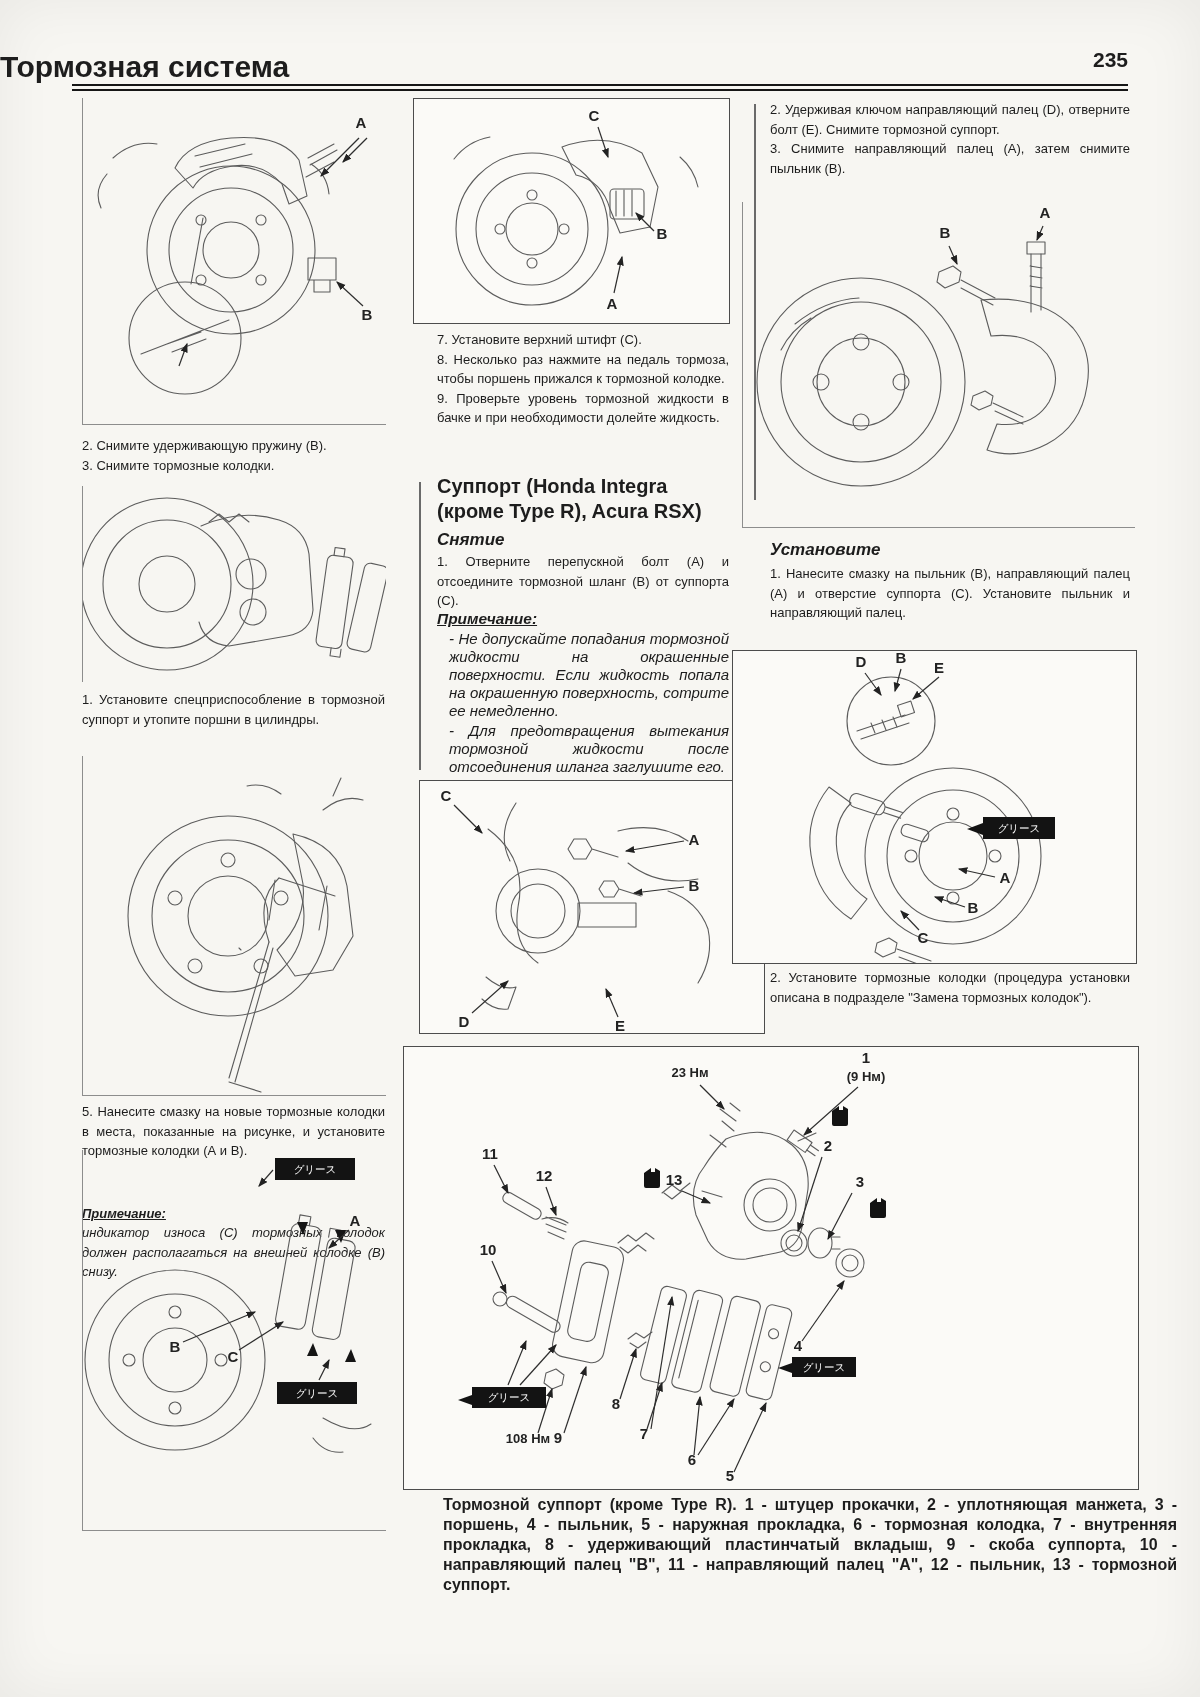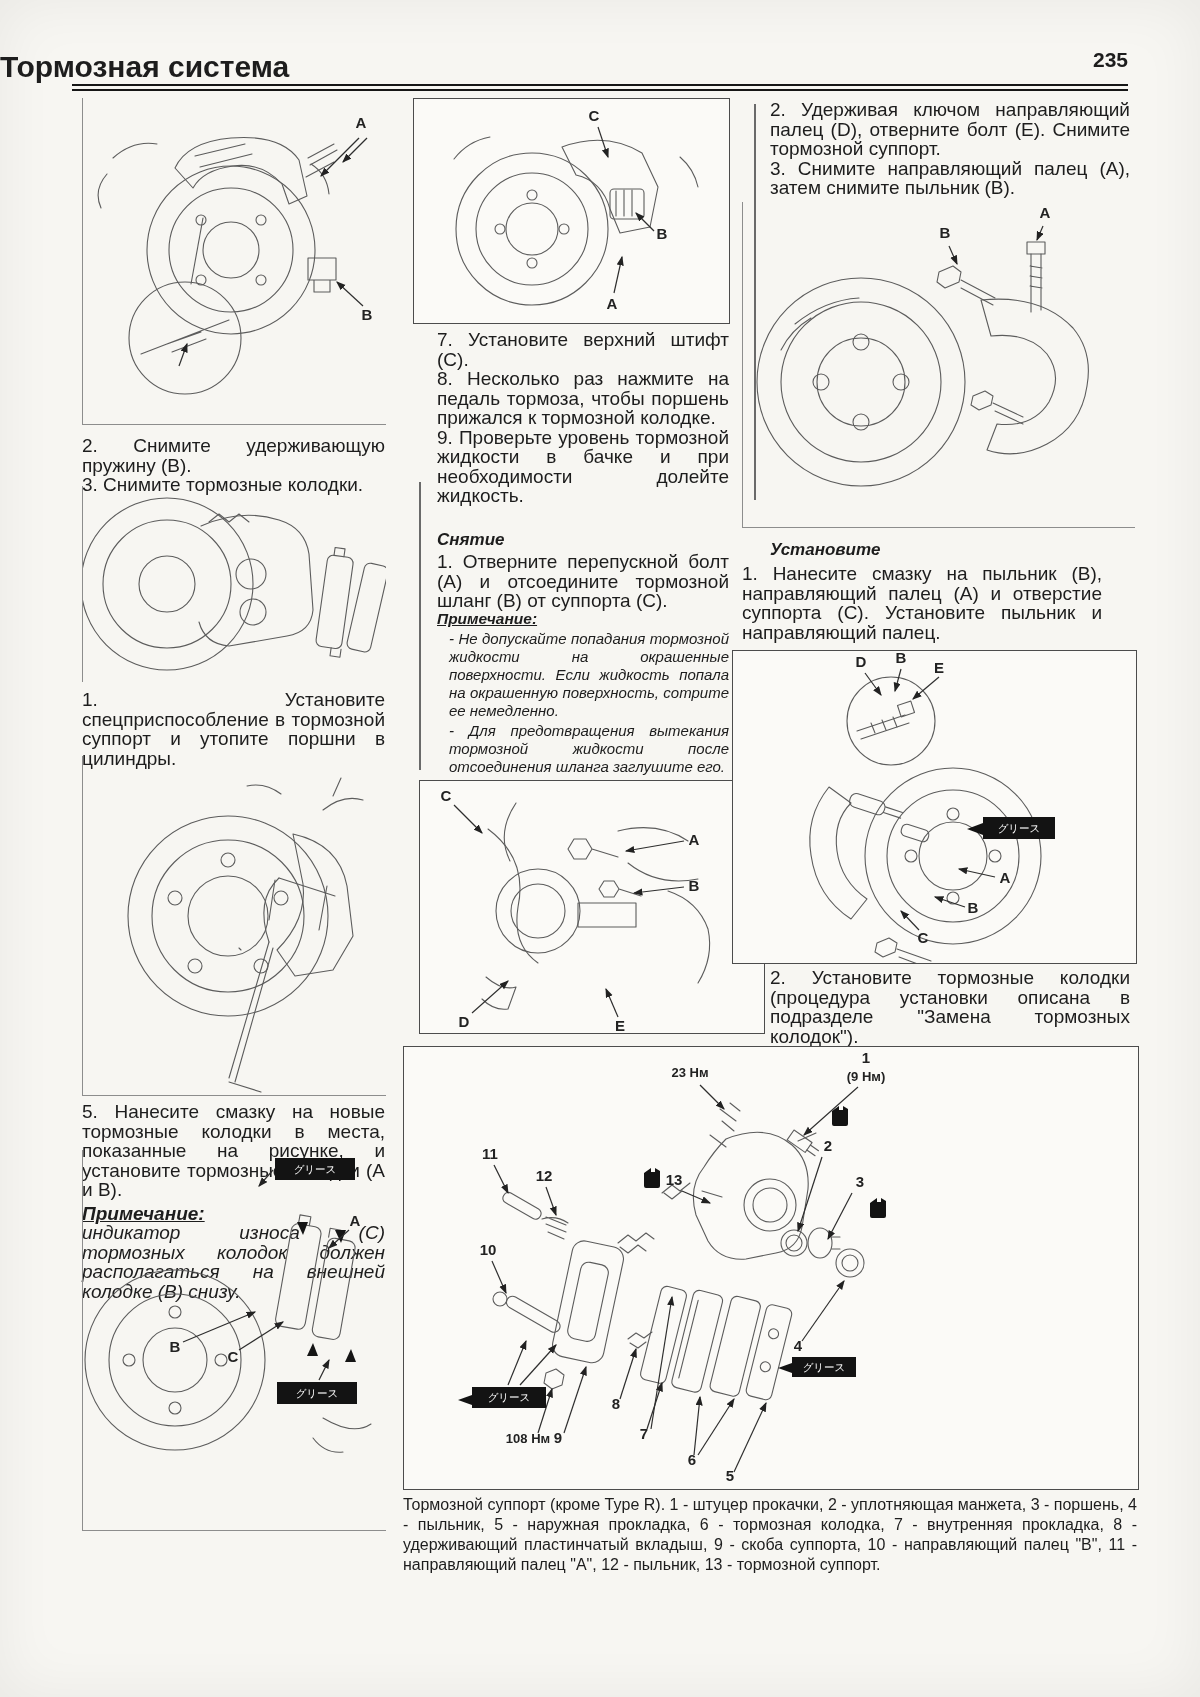--- a/index.html
+++ b/index.html
@@ -1,37 +1,37 @@
 <!DOCTYPE html>
 <html><head>
 <meta charset="utf-8">
 <style>
   html,body{margin:0;padding:0;background:#e7e6e3;}
   #page{position:relative;width:1200px;height:1697px;background:#f7f6f2;
         font-family:"Liberation Sans",sans-serif;color:#1d1d1d;overflow:hidden;
         box-shadow:inset 0 0 60px rgba(0,0,0,.06);}
   .abs{position:absolute;}
-  .body-text{font-size:19px;line-height:19.5px;text-align:justify;white-space:pre-line;}
+  .body-text{font-size:13px;line-height:19.5px;text-align:justify;white-space:pre-line;}
   .note-label{font-style:italic;text-decoration:underline;font-weight:bold;}
   .note-body{font-style:italic;}
   .h1{font-size:20px;line-height:25px;font-weight:bold;}
   .h2{font-size:17px;font-weight:bold;font-style:italic;}
   .rule2{border-top:2.5px solid #161616;border-bottom:2px solid #161616;height:3px;}
   .figL{border-left:1.4px solid #8d8d8d;}
   .figB{border-bottom:1.4px solid #8d8d8d;}
   .boxed{border:1.3px solid #4c4c4c;background:#fbfaf7;}
   .vrule{width:1.5px;background:#6a6a6a;}
   svg{display:block;width:100%;height:100%;}
   svg text{font-family:"Liberation Sans",sans-serif;}
   .lbl{font-size:15px;font-weight:bold;fill:#222;}
   .tq{font-size:13px;font-weight:bold;fill:#222;}
   .sk{stroke:#5c5c5c;fill:none;stroke-width:1.1;stroke-linecap:round;stroke-linejoin:round;}
   .ld{stroke:#2e2e2e;fill:none;stroke-width:1.2;}
   .tagtxt{font-size:10.5px;fill:#fff;}
-  .caption{font-size:16px;line-height:20px;font-weight:normal;text-align:justify;}
+  .caption{font-size:16px;line-height:20px;font-weight:bold;text-align:justify;margin-left:40px;}
 </style>
 </head>
 <body>
 
 <svg width="0" height="0" style="position:absolute" aria-hidden="true">
   <defs>
     <marker id="arr" markerWidth="9" markerHeight="8" refX="7" refY="3" orient="auto">
       <path d="M0,0 L8,3 L0,6 z" fill="#222"></path>
     </marker>
   </defs>
@@ -186,20 +186,21 @@
       <text class="lbl" x="180" y="22" text-anchor="middle">C</text>
       <text class="lbl" x="248" y="140" text-anchor="middle">B</text>
       <text class="lbl" x="198" y="210" text-anchor="middle">A</text>
     </svg>
   </div>
 
   <div class="abs body-text" style="left:437px;top:330px;width:292px">7. Установите верхний штифт (С).
 8. Несколько раз нажмите на педаль тормоза, чтобы поршень прижался к тормозной колодке.
 9. Проверьте уровень тормозной жидкости в бачке и при необходимости долейте жидкость.</div>
 
+  <div class="abs h1" style="left:437px;top:474px;width:300px">Суппорт (Honda Integra (кроме Type R), Acura RSX)</div>
 
   <div class="abs vrule" style="left:419px;top:482px;height:288px"></div>
 
   <div class="abs h2" style="left:437px;top:530px;width:292px">Снятие</div>
 
   <div class="abs body-text" style="left:437px;top:552px;width:292px">1. Отверните перепускной болт (А) и отсоедините тормозной шланг (В) от суппорта (С).</div>
 
   <div class="abs note-label" style="left:437px;top:610px;font-size:15.5px">Примечание:</div>
   <div class="abs note-body" style="left:449px;top:630px;width:280px;font-size:15px;line-height:18px;text-align:justify">- Не допускайте попадания тормозной жидкости на окрашенные поверхности. Если жидкость попала на окрашенную поверхность, сотрите ее немедленно.</div>
   <div class="abs note-body" style="left:449px;top:722px;width:280px;font-size:15px;line-height:18px;text-align:justify">- Для предотвращения вытекания тормозной жидкости после отсоединения шланга заглушите его.</div>
@@ -254,21 +255,21 @@
       </g>
       <path class="ld" d="M206,44 L214,62" marker-end="url(#arr)"></path>
       <path class="ld" d="M300,24 L294,38" marker-end="url(#arr)"></path>
       <text class="lbl" x="202" y="36" text-anchor="middle">B</text>
       <text class="lbl" x="302" y="16" text-anchor="middle">A</text>
     </svg>
   </div>
 
   <div class="abs h2" style="left:770px;top:540px;width:360px">Установите</div>
 
-  <div class="abs body-text" style="left:742px;top:564px;width:360px">1. Нанесите смазку на пыльник (В), направляющий палец (А) и отверстие суппорта (С). Установите пыльник и направляющий палец.</div>
+  <div class="abs body-text" style="left:770px;top:564px;width:360px">1. Нанесите смазку на пыльник (В), направляющий палец (А) и отверстие суппорта (С). Установите пыльник и направляющий палец.</div>
 
   <div class="abs boxed" style="left:732px;top:650px;width:403px;height:312px">
     <svg viewBox="0 0 403 312">
       <g class="sk">
         <circle cx="158" cy="70" r="44"></circle>
         <path d="M124,80 l48,-16 m-44,24 l48,-16"></path>
         <path d="M138,72 l4,10 m7,-13 l4,10 m7,-13 l4,10"></path>
         <rect x="166" y="52" width="14" height="12" transform="rotate(-18 173 58)"></rect>
         <circle cx="220" cy="205" r="88"></circle>
         <circle cx="220" cy="205" r="66"></circle>

